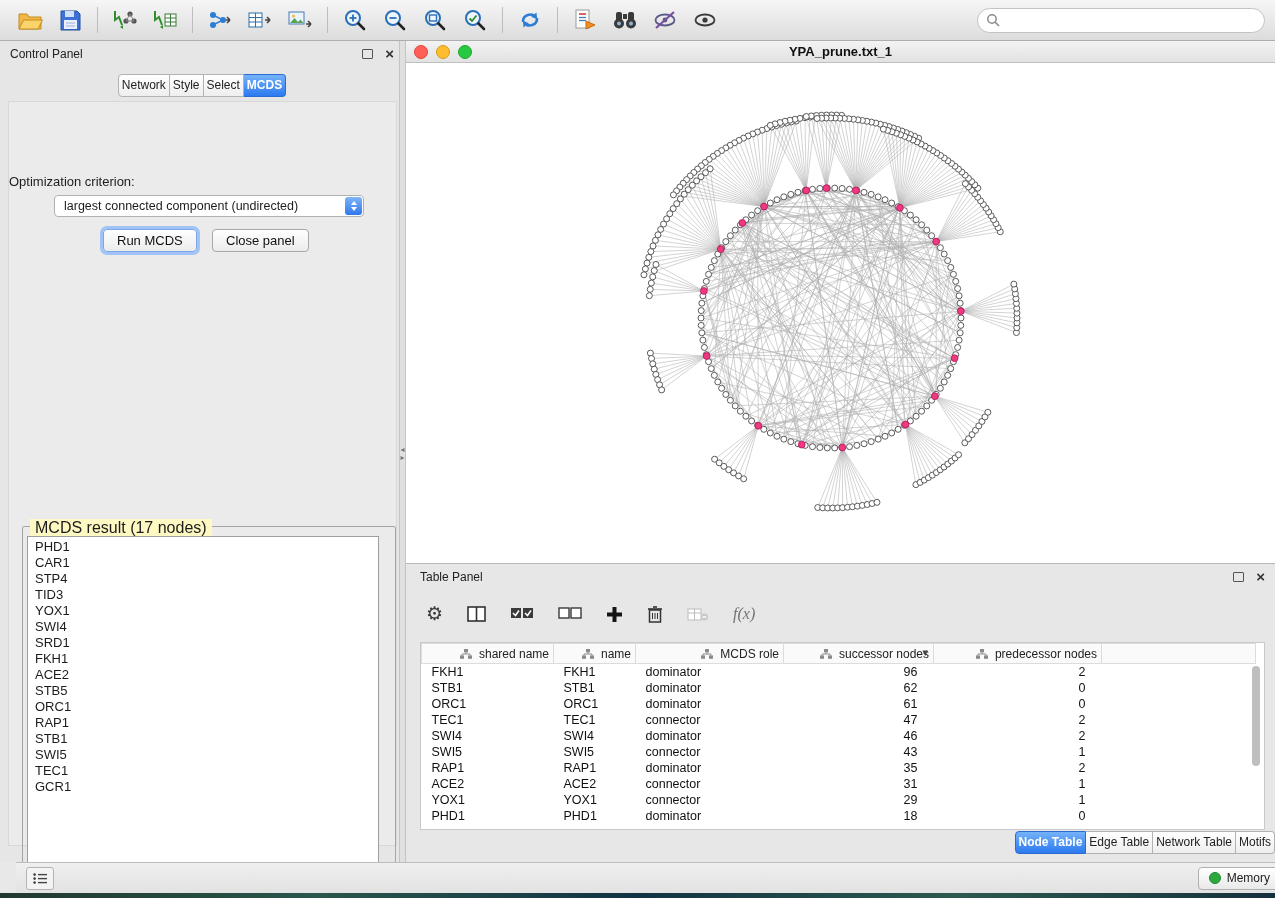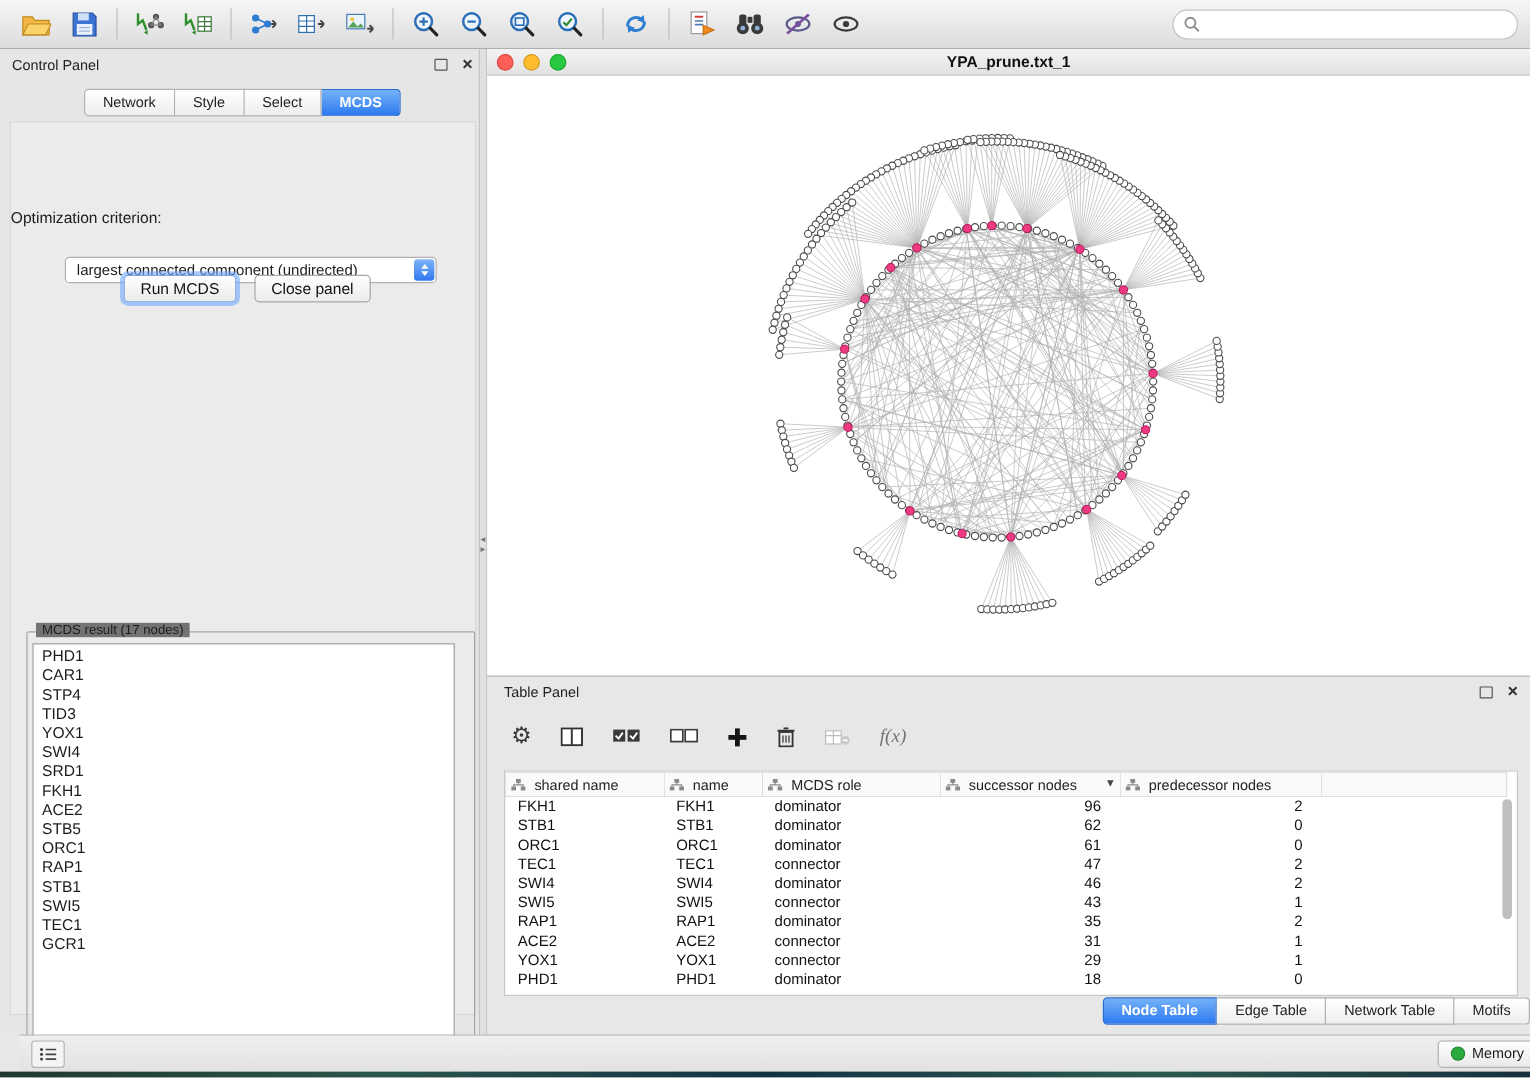--- a/index.html
+++ b/index.html
@@ -19,41 +19,41 @@
   #searchbox input{border:none;outline:none;flex:1;font-size:12px;background:transparent;margin-left:6px;
     font-family:"Liberation Sans",sans-serif;}
 
   
   #control-panel{left:0;top:41px;width:405px;height:821px;background:#e6e6e6;border-right:1px solid #0c4a6e;box-sizing:border-box;}
   .panel-header{height:26px;display:flex;align-items:center;padding:0 10px;font-size:12px;color:#222;}
   .panel-header .spacer{flex:1;}
   .float-ic{width:9px;height:8px;border:1.5px solid #555;border-radius:1px;margin-right:12px;}
   .close-ic{font-size:15px;font-weight:bold;color:#333;line-height:12px;}
   .seg{display:inline-flex;}
-  .seg .tab{font-size:12px;line-height:17px;padding:2px 15px;background:linear-gradient(#fff,#eee);
+  .seg .tab{font-size:12px;line-height:17px;padding:2px 3px;background:linear-gradient(#fff,#eee);
     border:1px solid #b2b2b2;border-left:none;color:#222;}
   .seg .tab:first-child{border-left:1px solid #b2b2b2;border-radius:4px 0 0 4px;}
   .seg .tab:last-child{border-radius:0 4px 4px 0;}
   .seg .tab.active{background:linear-gradient(#74b2f9,#2d7af0);color:#fff;border-color:#2a6cd2;font-weight:bold;}
   #cp-tabs{left:0;top:33px;width:100%;display:flex;justify-content:center;}
   #cp-content{left:8px;top:60px;width:389px;height:745px;background:#ebebeb;border:1px solid #d8d8d8;box-sizing:border-box;}
   #opt-label{left:0;top:72px;width:100%;text-align:left;font-size:13px;}
   #opt-select{left:45px;top:93px;width:310px;height:22px;background:#fff;border:1px solid #b1b1b1;border-radius:4px;
-    display:flex;align-items:center;box-sizing:border-box;margin-top:19px;}
+    display:flex;align-items:center;box-sizing:border-box;}
   #opt-select .val{flex:1;font-size:12.5px;padding-left:9px;white-space:nowrap;overflow:hidden;}
   #opt-select .stepper{width:17px;height:18px;margin-right:1px;border-radius:3px;
     background:linear-gradient(#7fb5f8,#2f77ee);display:flex;flex-direction:column;align-items:center;justify-content:center;}
   .tri-up{width:0;height:0;border-left:3.5px solid transparent;border-right:3.5px solid transparent;border-bottom:4px solid #fff;margin-bottom:2px;}
   .tri-dn{width:0;height:0;border-left:3.5px solid transparent;border-right:3.5px solid transparent;border-top:4px solid #fff;}
   .btn{position:absolute;height:23px;font-size:13px;border:1px solid #a8a8a8;border-radius:4px;
     background:linear-gradient(#fff,#ebebeb);color:#111;padding:0 13px;font-family:"Liberation Sans",sans-serif;}
   #run-btn{left:94px;top:127px;box-shadow:0 0 0 3px rgba(112,168,255,.6);border-color:#79a7e9;}
   #close-btn{left:203px;top:127px;}
   #result-box{left:13px;top:424px;width:372px;height:375px;border:1px solid #a5a5a5;border-radius:2px;}
-  #result-legend{position:absolute;top:-8px;left:7px;background:#737373;padding:0 5px;font-size:11px;}
+  #result-legend{position:absolute;top:-8px;left:7px;background:#fef9c3;padding:0 5px;font-size:16px;}
   #result-list{position:absolute;left:4px;right:16px;top:9px;bottom:4px;background:#fff;border:1px solid #9e9e9e;
     overflow:hidden;padding-top:2px;}
   .mcds-item{font-size:13px;line-height:16px;padding-left:7px;}
 
   
   #v-splitter{left:399px;top:41px;width:7px;height:821px;background:#e0e0e0;border-left:1px solid #c4c4c4;border-right:1px solid #c4c4c4;box-sizing:border-box;}
   #v-splitter .handles{position:absolute;top:405px;left:0;width:100%;text-align:center;color:#777;font-size:8px;line-height:8px;}
 
   
   #net-window{left:406px;top:41px;width:869px;height:522px;background:#fff;}
@@ -68,21 +68,21 @@
 
   
   #table-panel{left:406px;top:563px;width:869px;height:299px;background:#e7e7e7;border-top:1px solid #b7b7b7;box-sizing:border-box;}
   #tp-toolbar{left:20px;top:30px;height:40px;display:flex;align-items:center;gap:24px;}
   .tp-ic{display:flex;align-items:center;justify-content:center;}
   .gear{font-size:19px;color:#3a3a3a;line-height:20px;}
   .fx{font-family:"Liberation Serif",serif;font-style:italic;font-size:16px;color:#737373;}
   #table-wrap{left:14px;top:78px;right:10px;bottom:32px;background:#fff;border:1px solid #c9c9c9;overflow:hidden;}
   table{border-collapse:collapse;width:835px;table-layout:fixed;}
   th{background:#fafafa;border:1px solid #dcdcdc;font-weight:normal;font-size:12px;height:19px;padding:0 4px;
-     text-align:left;white-space:nowrap;position:relative;color:#222;}
+     text-align:right;white-space:nowrap;position:relative;color:#222;}
   td{font-size:12.5px;height:16px;padding:0 10px;white-space:nowrap;border:none;color:#111;}
   td.num{text-align:right;padding-right:16px;}
   .attr-ic{vertical-align:-1px;margin-right:4px;}
   .sort-arrow{position:absolute;right:5px;top:2px;font-size:11px;color:#444;}
   #tp-scroll{position:absolute;right:2px;top:21px;bottom:3px;width:12px;}
   #tp-thumb{position:absolute;top:2px;left:2px;width:8px;height:100px;background:#bfbfbf;border-radius:4px;}
   #tp-tabs{left:0;bottom:8px;width:100%;display:flex;justify-content:flex-end;}
 
   
   #status-bar{left:16px;top:862px;width:1275px;height:31px;background:linear-gradient(#efefef,#e2e2e2);

